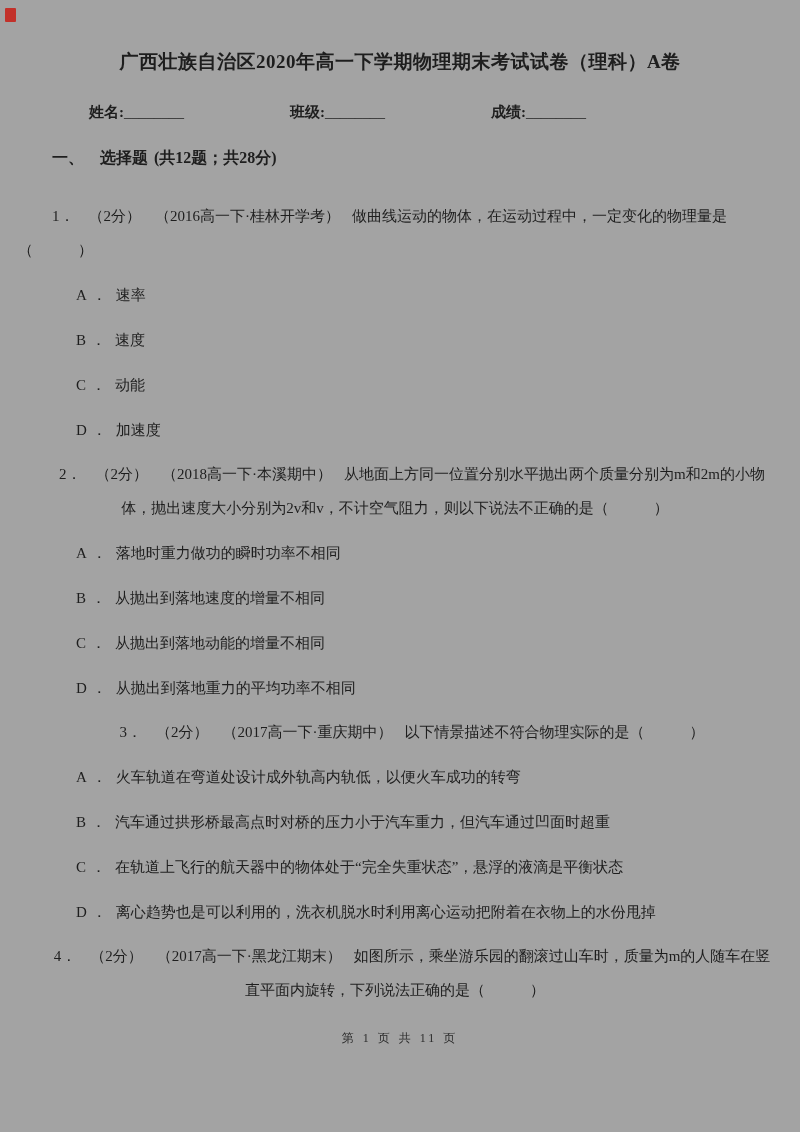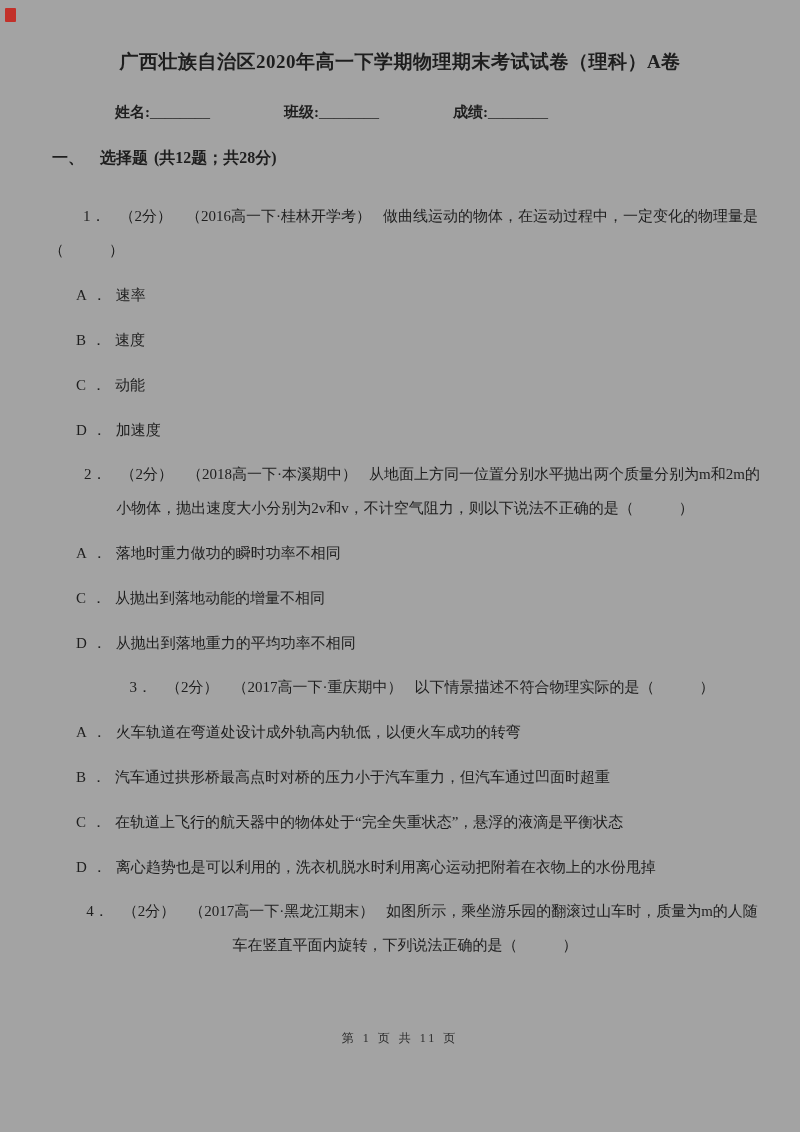--- a/index.html
+++ b/index.html
@@ -26,45 +26,45 @@
     margin: 0;
     padding-top: 46px;
     text-align: center;
     font-size: 19px;
     line-height: 32px;
     font-weight: bold;
     letter-spacing: 0.5px;
   }
   .fields {
     display: flex;
-    padding-left: 115px;
+    padding-left: 89px;
     margin-top: 23px;
-    gap: 74px;
+    gap: 106px;
     font-size: 15px;
     font-weight: bold;
     line-height: 22px;
   }
   .field { white-space: nowrap; }
   .field .blank {
     font-weight: normal;
     letter-spacing: 0;
   }
   .section {
     margin-top: 24px;
     padding-left: 52px;
     font-size: 16px;
     font-weight: bold;
     line-height: 22px;
   }
   .section .sec-index { margin-right: 16px; }
   .section .sec-title { margin-right: 6px; }
   .stem {
-    margin: 11px;
+    margin: 0;
     margin-top: 30px;
-    padding-left: 38px;
+    padding-left: 18px;
     padding-right: 28px;
     text-indent: 34px;
     font-size: 15px;
     line-height: 34px;
   }
   .stem.follow { margin-top: 10px; text-align: center; }
   .q-num    { margin-right: 14px; }
   .q-points { margin-right: 14px; }
   .q-source { margin-right: 12px; }
   .option {
@@ -129,20 +129,23 @@
     <span class="opt-letter">D</span><span class="opt-dot">．</span><span>加速度</span>
   </p>
 
   <p class="stem follow">
     <span class="q-num">2．</span><span class="q-points">（2分）</span><span class="q-source">（2018高一下·本溪期中）</span><span class="q-text">从地面上方同一位置分别水平抛出两个质量分别为m和2m的小物体，抛出速度大小分别为2v和v，不计空气阻力，则以下说法不正确的是（　　　）</span>
   </p>
   <p class="option">
     <span class="opt-letter">A</span><span class="opt-dot">．</span><span>落地时重力做功的瞬时功率不相同</span>
   </p>
   <p class="option">
+    <span class="opt-letter">B</span><span class="opt-dot">．</span><span>从抛出到落地速度的增量不相同</span>
+  </p>
+  <p class="option">
     <span class="opt-letter">C</span><span class="opt-dot">．</span><span>从抛出到落地动能的增量不相同</span>
   </p>
   <p class="option">
     <span class="opt-letter">D</span><span class="opt-dot">．</span><span>从抛出到落地重力的平均功率不相同</span>
   </p>
 
   <p class="stem follow">
     <span class="q-num">3．</span><span class="q-points">（2分）</span><span class="q-source">（2017高一下·重庆期中）</span><span class="q-text">以下情景描述不符合物理实际的是（　　　）</span>
   </p>
   <p class="option">

